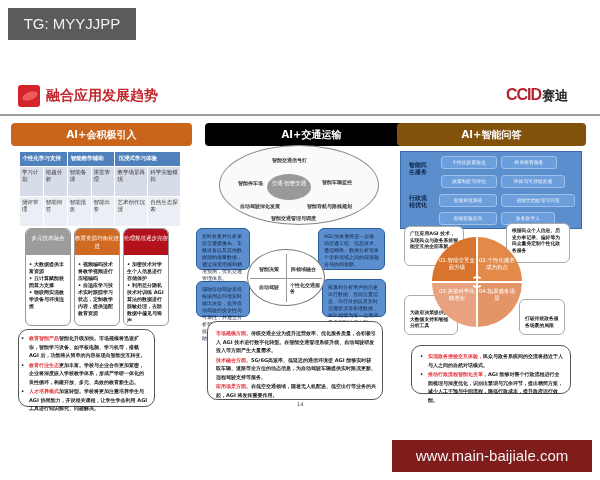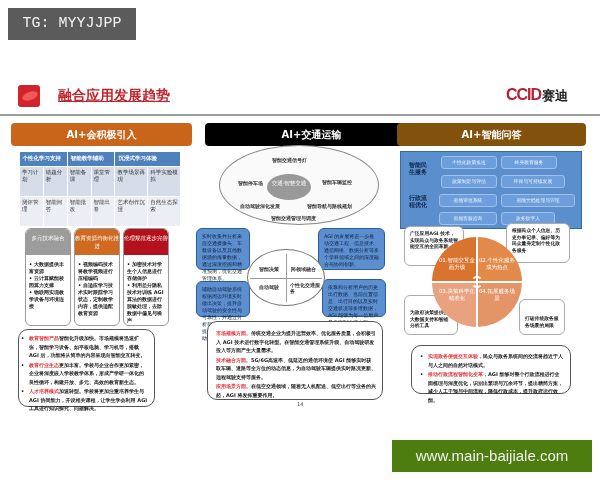--- a/index.html
+++ b/index.html
@@ -1,27 +1,27 @@
 <!DOCTYPE html>
 <html><head>
 <meta charset="utf-8">
 <style>
   * { box-sizing: border-box; margin: 0; padding: 0; }
   html, body { width: 600px; height: 480px; background: #ffffff; overflow: hidden; }
   body { position: relative; font-family: "DejaVu Sans", "Liberation Sans", sans-serif; color: #222; }
 
   .wm-top { position: absolute; left: 8px; top: 8px; width: 128px; height: 32px; background: #5b5b5b; color: #f2f2f2;
-    font-family: Liberation Mono, monospace; font-size: 15px; line-height: 32px; text-align: center; }
-  .wm-bottom { position: absolute; left: 392px; top: 440px; width: 200px; height: 32px; background: #4d7c0f; color: #f2f2f2;
+    font-family: Liberation Sans, sans-serif; font-size: 15px; line-height: 32px; text-align: center; }
+  .wm-bottom { position: absolute; left: 392px; top: 440px; width: 200px; height: 32px; background: #7f1d1d; color: #f2f2f2;
     font-family: "Liberation Sans", sans-serif; font-size: 15px; line-height: 32px; text-align: center; }
 
   .slide-title { position: absolute; left: 18px; top: 85px; display: flex; align-items: center; }
   .title-logo { width: 22px; height: 22px; background: #d3242b; border-radius: 3px; position: relative; overflow: hidden; }
   .title-logo::after { content: ""; position: absolute; left: 4px; top: 7px; width: 16px; height: 8px; border-radius: 50%; background: #f05a5a; transform: rotate(-20deg); }
-  .title-text { margin-left: 18px; font-size: 14px; font-weight: bold; color: #c0262d; text-decoration: underline; }
+  .title-text { margin-left: 6px; font-size: 14px; font-weight: bold; color: #c0262d; }
 
   .brand { position: absolute; left: 506px; top: 86px; display: flex; align-items: baseline; }
   .brand-en { font-family: "Liberation Sans", sans-serif; font-weight: bold; font-size: 16px; color: #b52331; letter-spacing: -1px; }
   .brand-cn { font-size: 13px; font-weight: bold; color: #222; margin-left: 1px; }
 
   .rule { position: absolute; left: 0; top: 114px; width: 600px; height: 2px; background: #9e9e9e; }
 
   .col-header { position: absolute; top: 123px; height: 23px; border-radius: 4px; color: #fff; font-size: 10px; font-weight: bold;
     text-align: center; line-height: 23px; }
   .hdr-edu { left: 11px; width: 181px; background: #c8651b; }

